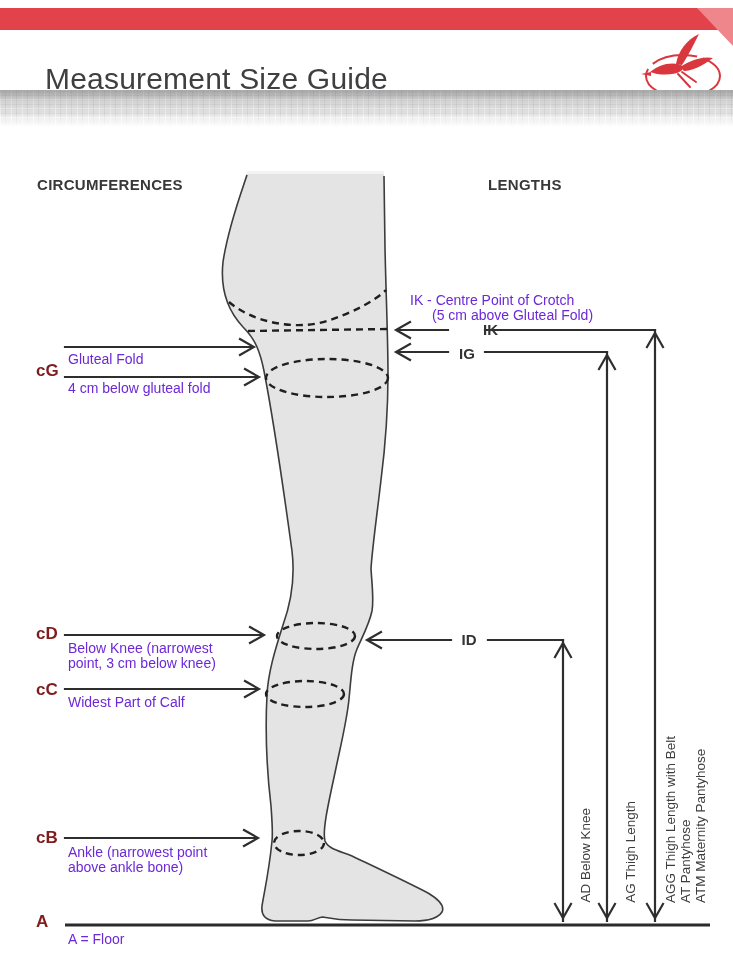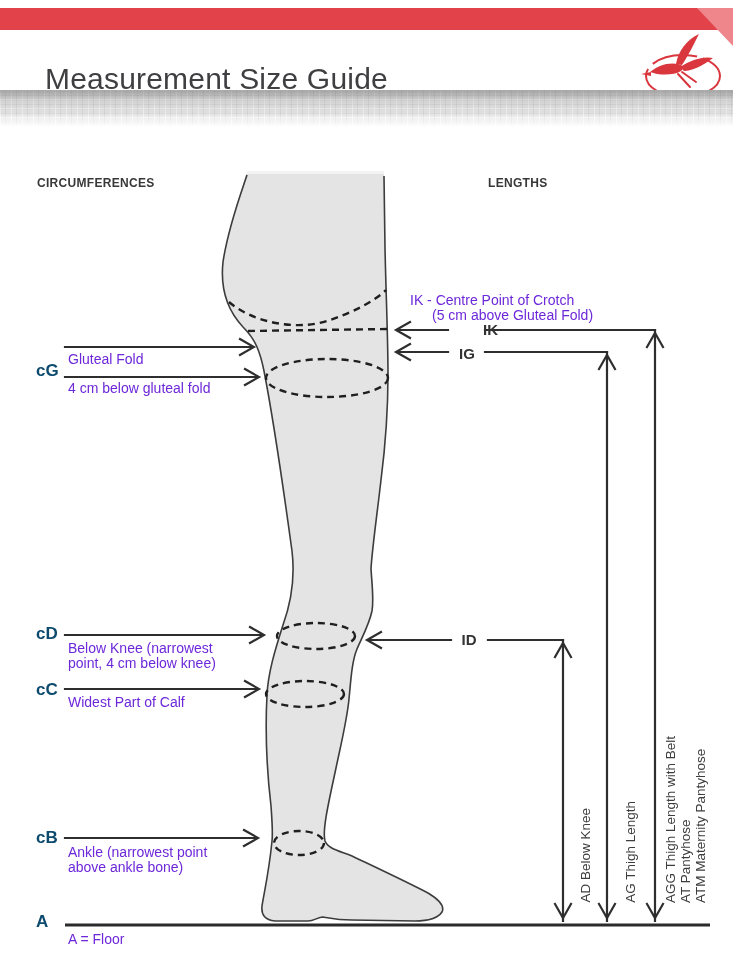--- a/index.html
+++ b/index.html
@@ -49,40 +49,40 @@
     background-color: #e6e6e6;
     background-image:
       linear-gradient(to bottom, rgba(255,255,255,0) 62%, #ffffff 100%),
       linear-gradient(to bottom, rgba(95,95,95,0.50) 0%, rgba(150,150,150,0.22) 32%, rgba(235,235,235,0.05) 78%, rgba(255,255,255,0) 100%),
       repeating-linear-gradient(90deg, rgba(255,255,255,0.55) 0 1px, rgba(0,0,0,0) 1px 5px, rgba(0,0,0,0.06) 5px 6px, rgba(0,0,0,0) 6px 11px),
       repeating-linear-gradient(0deg, rgba(255,255,255,0.5) 0 1px, rgba(0,0,0,0) 1px 4px, rgba(0,0,0,0.05) 4px 5px, rgba(0,0,0,0) 5px 9px);
   }
   
   .section-heading {
     position: absolute;
-    font-size: 12px;
+    font-size: 15px;
     font-weight: 700;
     letter-spacing: 0.3px;
     color: #383838;
     white-space: nowrap;
   }
   #circ-heading { left: 37px; top: 176px; }
   #len-heading  { left: 488px; top: 176px; }
   
   #diagram {
     position: absolute;
     left: 0; top: 0;
     width: 733px; height: 967px;
   }
   
   .code-label {
     position: absolute;
     font-size: 17px;
     font-weight: 700;
-    color: #0c4a6e;
+    color: #7f1d1d;
     white-space: nowrap;
   }
   .desc-label {
     position: absolute;
     font-size: 14px;
     font-weight: 400;
     color: #6d28d9;
     white-space: nowrap;
     line-height: 15px;
   }
@@ -257,21 +257,21 @@
       </g>
     </g>
   </svg>
 
   <div class="code-label" style="left:36px; top:361px;">cG</div>
   <div class="desc-label" style="left:68px; top:352px;">Gluteal Fold</div>
   <div class="desc-label" style="left:68px; top:381px;">4 cm below gluteal fold</div>
 
   <div class="code-label" style="left:36px; top:624px;">cD</div>
   <div class="desc-label" style="left:68px; top:641px;">Below Knee (narrowest</div>
-  <div class="desc-label" style="left:68px; top:656px;">point, 4 cm below knee)</div>
+  <div class="desc-label" style="left:68px; top:656px;">point, 3 cm below knee)</div>
 
   <div class="code-label" style="left:36px; top:680px;">cC</div>
   <div class="desc-label" style="left:68px; top:695px;">Widest Part of Calf</div>
 
   <div class="code-label" style="left:36px; top:828px;">cB</div>
   <div class="desc-label" style="left:68px; top:845px;">Ankle (narrowest point</div>
   <div class="desc-label" style="left:68px; top:860px;">above ankle bone)</div>
 
   <div class="code-label" style="left:36px; top:912px;">A</div>
   <div class="desc-label" style="left:68px; top:932px;">A = Floor</div>

